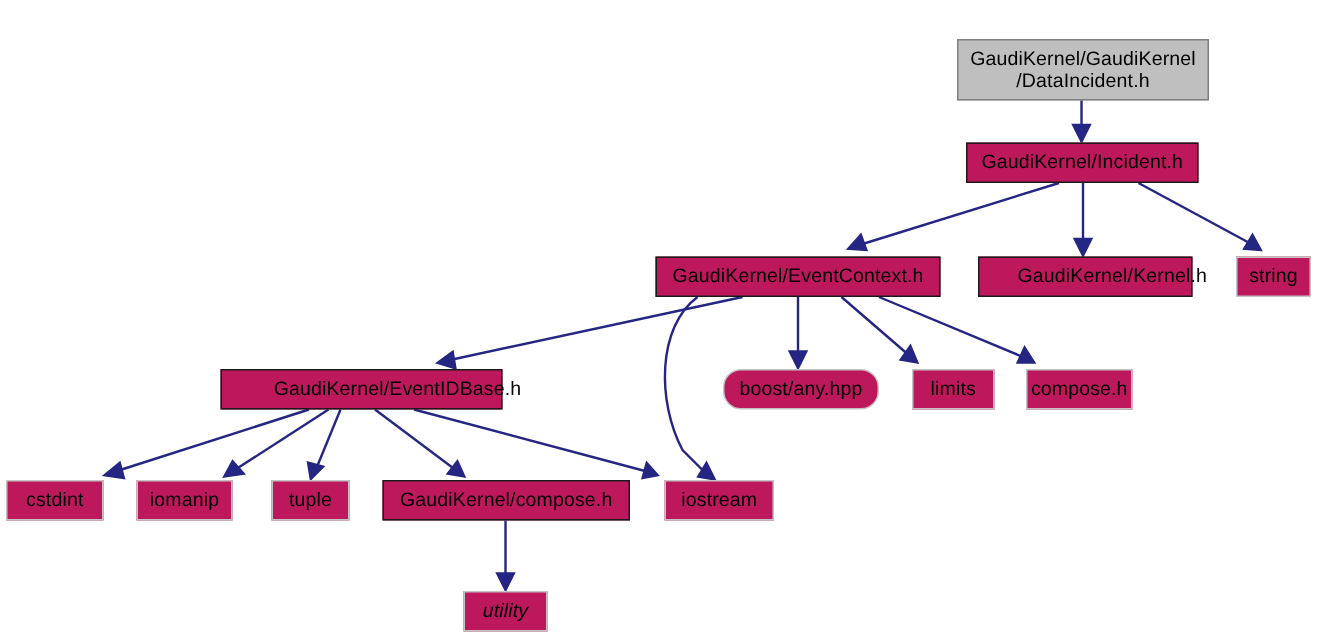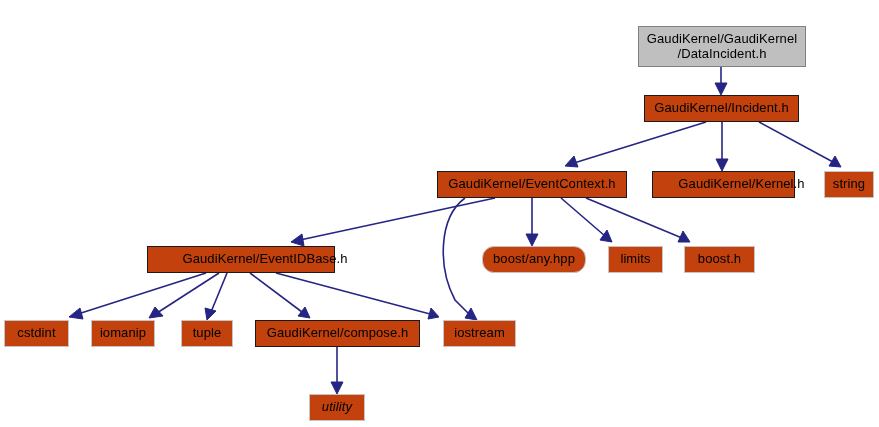--- a/index.html
+++ b/index.html
@@ -29,21 +29,21 @@
   .node {
     position: absolute;
     box-sizing: border-box;
     display: flex;
     align-items: center;
     justify-content: center;
     text-align: center;
     line-height: 1.12;
     white-space: pre;
     color: #000000;
-    background: #c2410c;
+    background: #be185d;
     font-size: 13px;
     letter-spacing: 0.1px;
   }
   
   .node.root {
     background: #bfbfbf;
     border: 1px solid #808080;
     box-shadow: none;
   }
   
@@ -98,21 +98,21 @@
   <div id="node-layer">
       <div class="node root" style="left: 638px; top: 6px; width: 168px; height: 41px; margin-top: 20px;">GaudiKernel/GaudiKernel
 /DataIncident.h</div>
       <div class="node internal" style="left: 644px; top: 95px; width: 155px; height: 27px;">GaudiKernel/Incident.h</div>
       <div class="node internal" style="left: 437px; top: 171px; width: 190px; height: 27px;">GaudiKernel/EventContext.h</div>
       <div class="node internal" style="left: 652px; top: 171px; width: 143px; height: 27px; padding-left: 36px;">GaudiKernel/Kernel.h</div>
       <div class="node external" style="left: 824px; top: 171px; width: 50px; height: 27px;">string</div>
       <div class="node internal" style="left: 147px; top: 246px; width: 188px; height: 27px; padding-left: 48px;">GaudiKernel/EventIDBase.h</div>
       <div class="node external" style="left: 482px; top: 246px; width: 104px; height: 27px; border-radius: 12px;">boost/any.hpp</div>
       <div class="node external" style="left: 608px; top: 246px; width: 55px; height: 27px;">limits</div>
-      <div class="node external" style="left: 684px; top: 246px; width: 71px; height: 27px;">boost.h</div>
+      <div class="node external" style="left: 684px; top: 246px; width: 71px; height: 27px;">compose.h</div>
       <div class="node external" style="left: 4px; top: 320px; width: 65px; height: 27px;">cstdint</div>
       <div class="node external" style="left: 91px; top: 320px; width: 64px; height: 27px;">iomanip</div>
       <div class="node external" style="left: 181px; top: 320px; width: 52px; height: 27px;">tuple</div>
       <div class="node internal" style="left: 255px; top: 320px; width: 165px; height: 27px;">GaudiKernel/compose.h</div>
       <div class="node external" style="left: 443px; top: 320px; width: 73px; height: 27px;">iostream</div>
       <div class="node external" style="left: 309px; top: 394px; width: 56px; height: 27px; font-style: italic;">utility</div>
     </div>
 
 </div>
 

